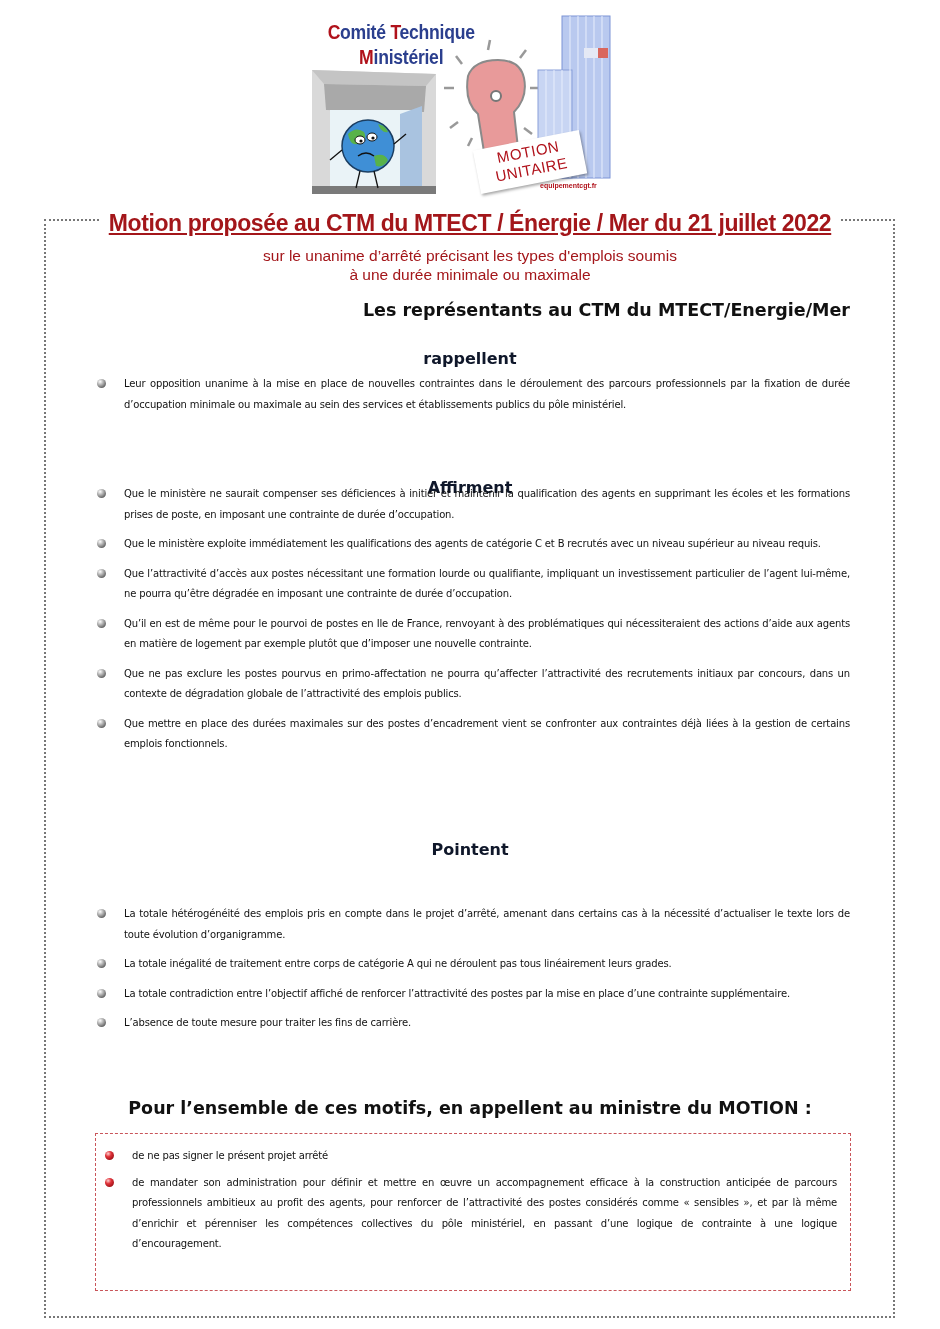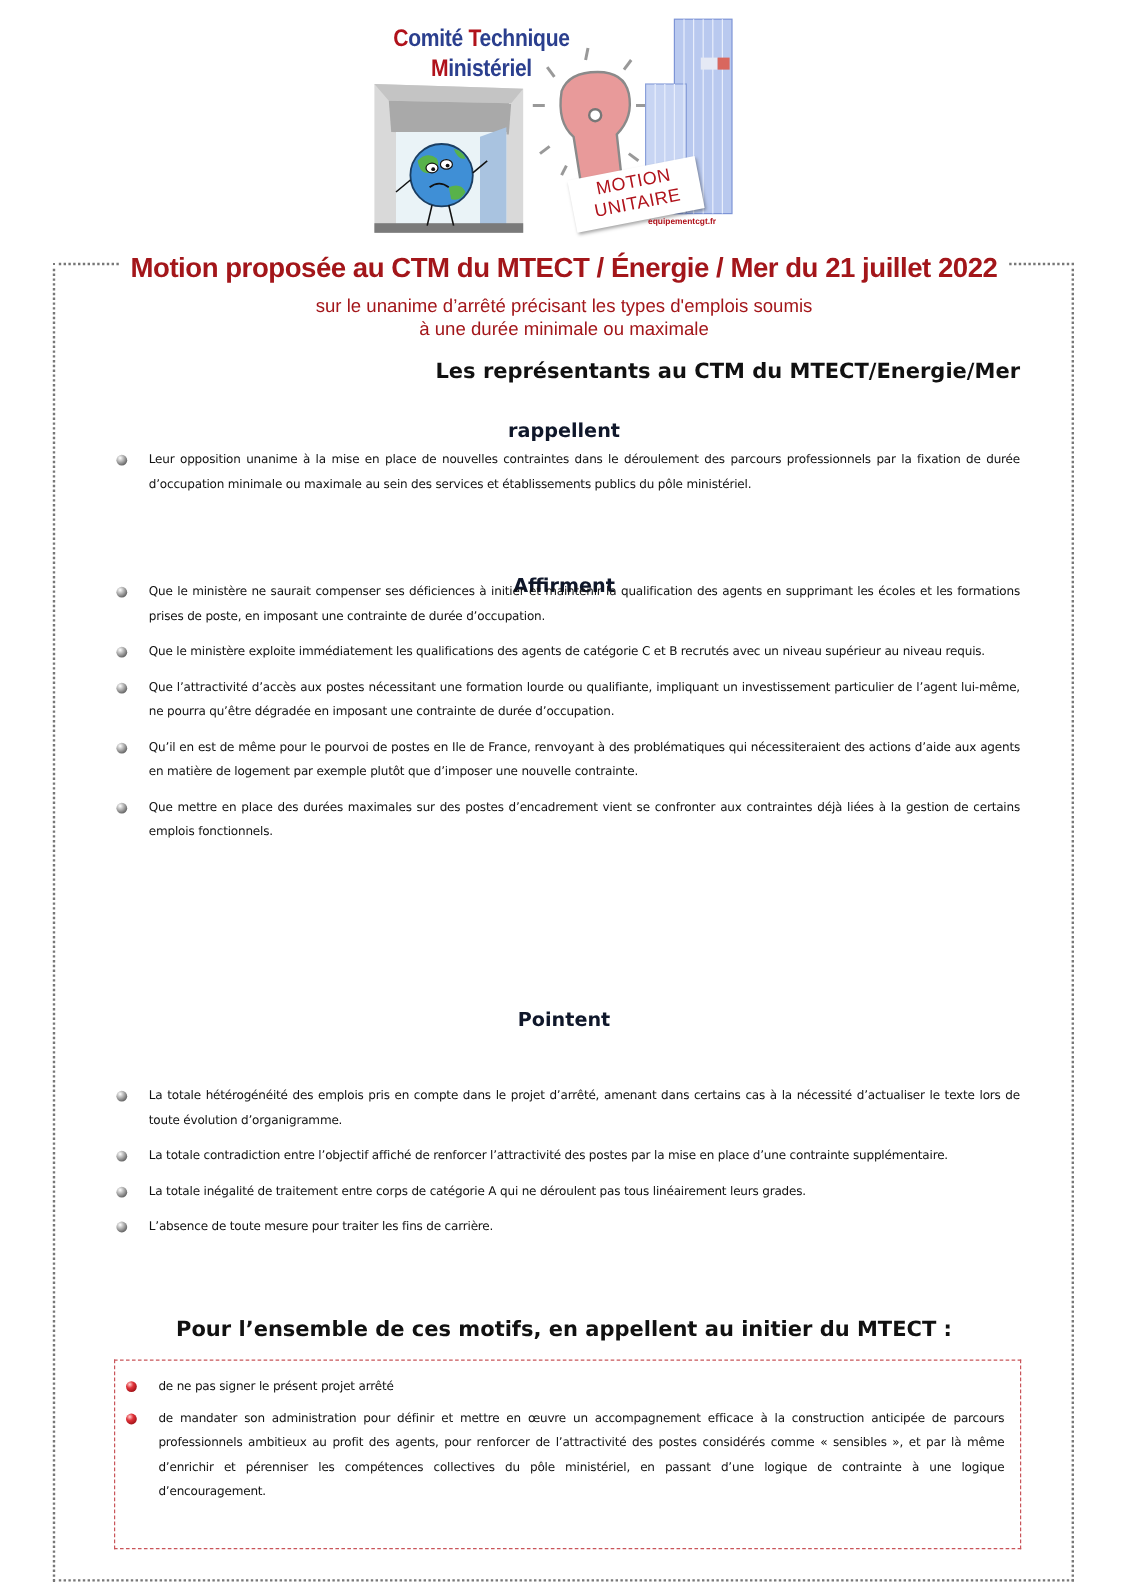--- a/index.html
+++ b/index.html
@@ -21,21 +21,21 @@
                     font-size: 15px; line-height: 18px; letter-spacing: 0.5px; padding-top: 3px;
                     box-sizing: border-box; }
     .logo-site { position: absolute; left: 232px; top: 172px; font-size: 7px;
                  color: #b0121b; font-family: "Liberation Sans", sans-serif; font-weight: bold; }
 
     
     .frame { position: absolute; left: 44px; top: 219px; width: 851px; height: 1099px;
              border: 2px dotted #777; box-sizing: border-box; }
     .title { position: absolute; left: 100px; top: 208px; width: 740px; text-align: center;
              background: #fff; font-family: "Liberation Sans", sans-serif; font-weight: bold;
-             font-size: 23px; line-height: 30px; color: #a3161a; letter-spacing: -0.4px; }
+             font-size: 23px; line-height: 30px; color: #a3161a; letter-spacing: -0.4px; text-decoration: underline; }
     .title span { background: #fff; padding: 0 6px; }
     .subtitle { position: absolute; left: 100px; top: 246px; width: 740px; text-align: center;
                 font-family: "Liberation Sans", sans-serif; font-size: 15.5px; line-height: 19px;
                 color: #a3161a; }
 
     
     .h-main { position: absolute; left: 90px; top: 300px; width: 760px; text-align: right;
               font-weight: bold; font-size: 17.5px; color: #111; }
     .h-sec { position: absolute; left: 90px; width: 760px; text-align: center;
              font-weight: bold; font-size: 16px; color: #0f172a; }
@@ -139,30 +139,31 @@
 <ul class="list" style="top:374px;">
   <li><span class="bullet"></span><span>Leur opposition unanime à la mise en place de nouvelles contraintes dans le déroulement des parcours professionnels par la fixation de durée d’occupation minimale ou maximale au sein des services et établissements publics du pôle ministériel.</span></li>
 </ul>
 
 <div class="h-sec" style="top:478px;text-align:center;">Affirment</div>
 <ul class="list" style="top:484px;">
   <li><span class="bullet"></span><span>Que le ministère ne saurait compenser ses déficiences à initier et maintenir la qualification des agents en supprimant les écoles et les formations prises de poste, en imposant une contrainte de durée d’occupation.</span></li>
   <li><span class="bullet"></span><span>Que le ministère exploite immédiatement les qualifications des agents de catégorie C et B recrutés avec un niveau supérieur au niveau requis.</span></li>
   <li><span class="bullet"></span><span>Que l’attractivité d’accès aux postes nécessitant une formation lourde ou qualifiante, impliquant un investissement particulier de l’agent lui-même, ne pourra qu’être dégradée en imposant une contrainte de durée d’occupation.</span></li>
   <li><span class="bullet"></span><span>Qu’il en est de même pour le pourvoi de postes en Ile de France, renvoyant à des problématiques qui nécessiteraient des actions d’aide aux agents en matière de logement par exemple plutôt que d’imposer une nouvelle contrainte.</span></li>
+  <li><span class="bullet"></span><span>Que ne pas exclure les postes pourvus en primo-affectation ne pourra qu’affecter l’attractivité des recrutements initiaux par concours, dans un contexte de dégradation globale de l’attractivité des emplois publics.</span></li>
   <li><span class="bullet"></span><span>Que mettre en place des durées maximales sur des postes d’encadrement vient se confronter aux contraintes déjà liées à la gestion de certains emplois fonctionnels.</span></li>
 </ul>
 
 <div class="h-sec" style="top:840px;">Pointent</div>
 <ul class="list" style="top:904px;">
   <li><span class="bullet"></span><span>La totale hétérogénéité des emplois pris en compte dans le projet d’arrêté, amenant dans certains cas à la nécessité d’actualiser le texte lors de toute évolution d’organigramme.</span></li>
+  <li><span class="bullet"></span><span>La totale inégalité de traitement entre corps de catégorie A qui ne déroulent pas tous linéairement leurs grades.</span></li>
   <li><span class="bullet"></span><span>La totale contradiction entre l’objectif affiché de renforcer l’attractivité des postes par la mise en place d’une contrainte supplémentaire.</span></li>
-  <li><span class="bullet"></span><span>La totale inégalité de traitement entre corps de catégorie A qui ne déroulent pas tous linéairement leurs grades.</span></li>
   <li><span class="bullet"></span><span>L’absence de toute mesure pour traiter les fins de carrière.</span></li>
 </ul>
 
-<div class="callout-title">Pour l’ensemble de ces motifs, en appellent au initier du MTECT :</div>
+<div class="callout-title">Pour l’ensemble de ces motifs, en appellent au ministre du MOTION :</div>
 <div class="callout">
   <ul class="list">
     <li class="red-text"><span class="bullet red"></span><span>de ne pas signer le présent projet arrêté</span></li>
     <li><span class="bullet red"></span><span>de mandater son administration pour définir et mettre en œuvre un accompagnement efficace à la construction anticipée de parcours professionnels ambitieux au profit des agents, pour renforcer de l’attractivité des postes considérés comme « sensibles », et par là même d’enrichir et pérenniser les compétences collectives du pôle ministériel, en passant d’une logique de contrainte à une logique d’encouragement.</span></li>
   </ul>
 </div>
 
 </body></html>

